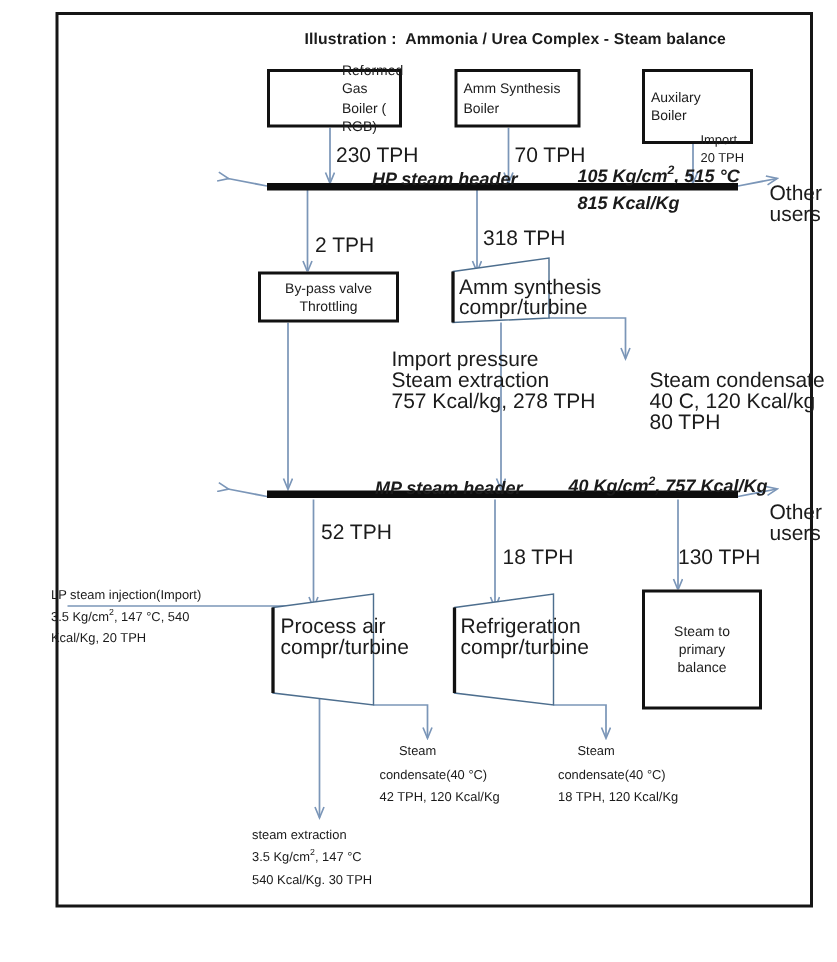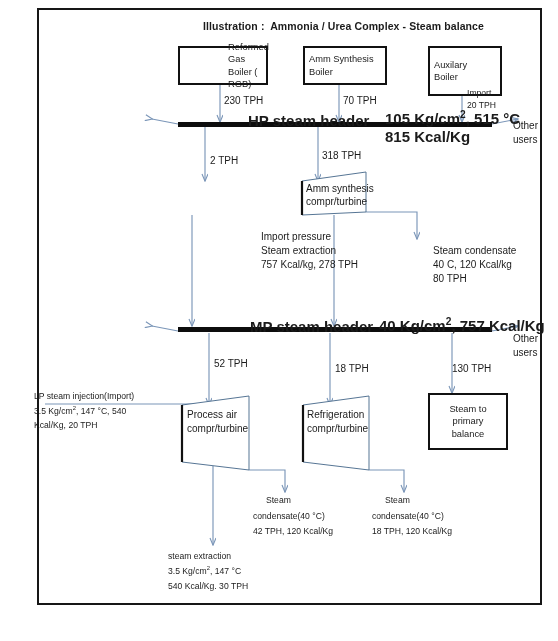--- a/index.html
+++ b/index.html
@@ -20,22 +20,22 @@
   
   .box{position:absolute;box-sizing:border-box;border:2.2px solid #111;
        background:#fff;display:flex;flex-direction:column;justify-content:center;
        font-size:9.3px;line-height:1.32;}
   .box.left{align-items:flex-start;padding-left:4px;}
   .box.center{align-items:center;text-align:center;}
 
   
   .header-bar{position:absolute;height:4.5px;background:#0d0d0d;}
 
-  .hdr-label{font-size:15px;font-weight:bold;}
-  .lbl{font-size:10px;}
+  .hdr-label{font-size:12px;font-style:italic;font-weight:bold;}
+  .lbl{font-size:14px;}
   .lbl-sm{font-size:8.6px;}
 
   sup{font-size:.68em;vertical-align:super;line-height:0;}
 
   svg{position:absolute;left:0;top:0;overflow:visible;}
 </style>
 </head>
 <body>
 
 <div id="canvas">
@@ -131,20 +131,24 @@
   <div class="txt hdr-label" style="left:385px;top:110px;"><span>105 Kg/cm</span><sup>2</sup><span>, 515 </span><span>°</span><span>C</span></div>
 
   <div class="txt hdr-label" style="left:385px;top:128px;">815 Kcal/Kg</div>
 
   <div class="txt lbl" style="left:513px;top:120px;">Other</div>
   <div class="txt lbl" style="left:513px;top:134px;">users</div>
 
   <div class="txt lbl" style="left:210px;top:155px;">2 TPH</div>
   <div class="txt lbl" style="left:322px;top:150px;">318 TPH</div>
 
+  <div class="box center" style="left:172px;top:181px;width:94px;height:34px;">
+    <span>By-pass valve</span>
+    <span>Throttling</span>
+  </div>
 
   <div class="txt lbl" style="left:306px;top:183px;">Amm synthesis</div>
   <div class="txt lbl" style="left:306px;top:196px;">compr/turbine</div>
 
   <div class="txt lbl" style="left:261px;top:231px;">Import pressure</div>
   <div class="txt lbl" style="left:261px;top:245px;">Steam extraction</div>
   <div class="txt lbl" style="left:261px;top:259px;">757 Kcal/kg, 278 TPH</div>
 
   <div class="txt lbl" style="left:433px;top:245px;">Steam condensate</div>
   <div class="txt lbl" style="left:433px;top:259px;">40 C, 120 Kcal/kg</div>
@@ -152,35 +156,35 @@
 
   <div class="header-bar" style="left:178px;top:327px;width:314px;"></div>
 
   <div class="txt hdr-label" style="left:250px;top:318px;">MP steam header</div>
 
   <div class="txt hdr-label" style="left:379px;top:317px;"><span>40 Kg/cm</span><sup>2</sup><span>, 757 Kcal/Kg</span></div>
 
   <div class="txt lbl" style="left:513px;top:333px;">Other</div>
   <div class="txt lbl" style="left:513px;top:347px;">users</div>
 
-  <div class="txt lbl" style="left:214px;top:358px;text-align:right;">52 TPH</div>
+  <div class="txt lbl" style="left:214px;top:346px;text-align:right;">52 TPH</div>
   <div class="txt lbl" style="left:335px;top:363px;">18 TPH</div>
   <div class="txt lbl" style="left:452px;top:363px;">130 TPH</div>
 
   <div class="txt lbl-sm" style="left:34px;top:391px;">LP steam injection(Import)</div>
   <div class="txt lbl-sm" style="left:34px;top:406px;"><span>3.5 Kg/cm</span><sup>2</sup><span>, 147 </span><span>°</span><span>C, 540</span></div>
   <div class="txt lbl-sm" style="left:34px;top:420px;">Kcal/Kg, 20 TPH</div>
 
   <div class="txt lbl" style="left:187px;top:409px;">Process air</div>
   <div class="txt lbl" style="left:187px;top:423px;">compr/turbine</div>
 
   <div class="txt lbl" style="left:307px;top:409px;">Refrigeration</div>
   <div class="txt lbl" style="left:307px;top:423px;">compr/turbine</div>
 
-  <div class="box center" style="left:428px;top:393px;width:80px;height:57px;">
+  <div class="box center" style="left:428px;top:393px;width:80px;height:80px;">
     <span>Steam to</span>
     <span>primary</span>
     <span>balance</span>
   </div>
 
   <div class="txt lbl-sm" style="left:266px;top:495px;">Steam</div>
   <div class="txt lbl-sm" style="left:253px;top:511px;"><span>condensate(40 </span><span>°</span><span>C)</span></div>
   <div class="txt lbl-sm" style="left:253px;top:526px;">42 TPH, 120 Kcal/Kg</div>
 
   <div class="txt lbl-sm" style="left:385px;top:495px;">Steam</div>

